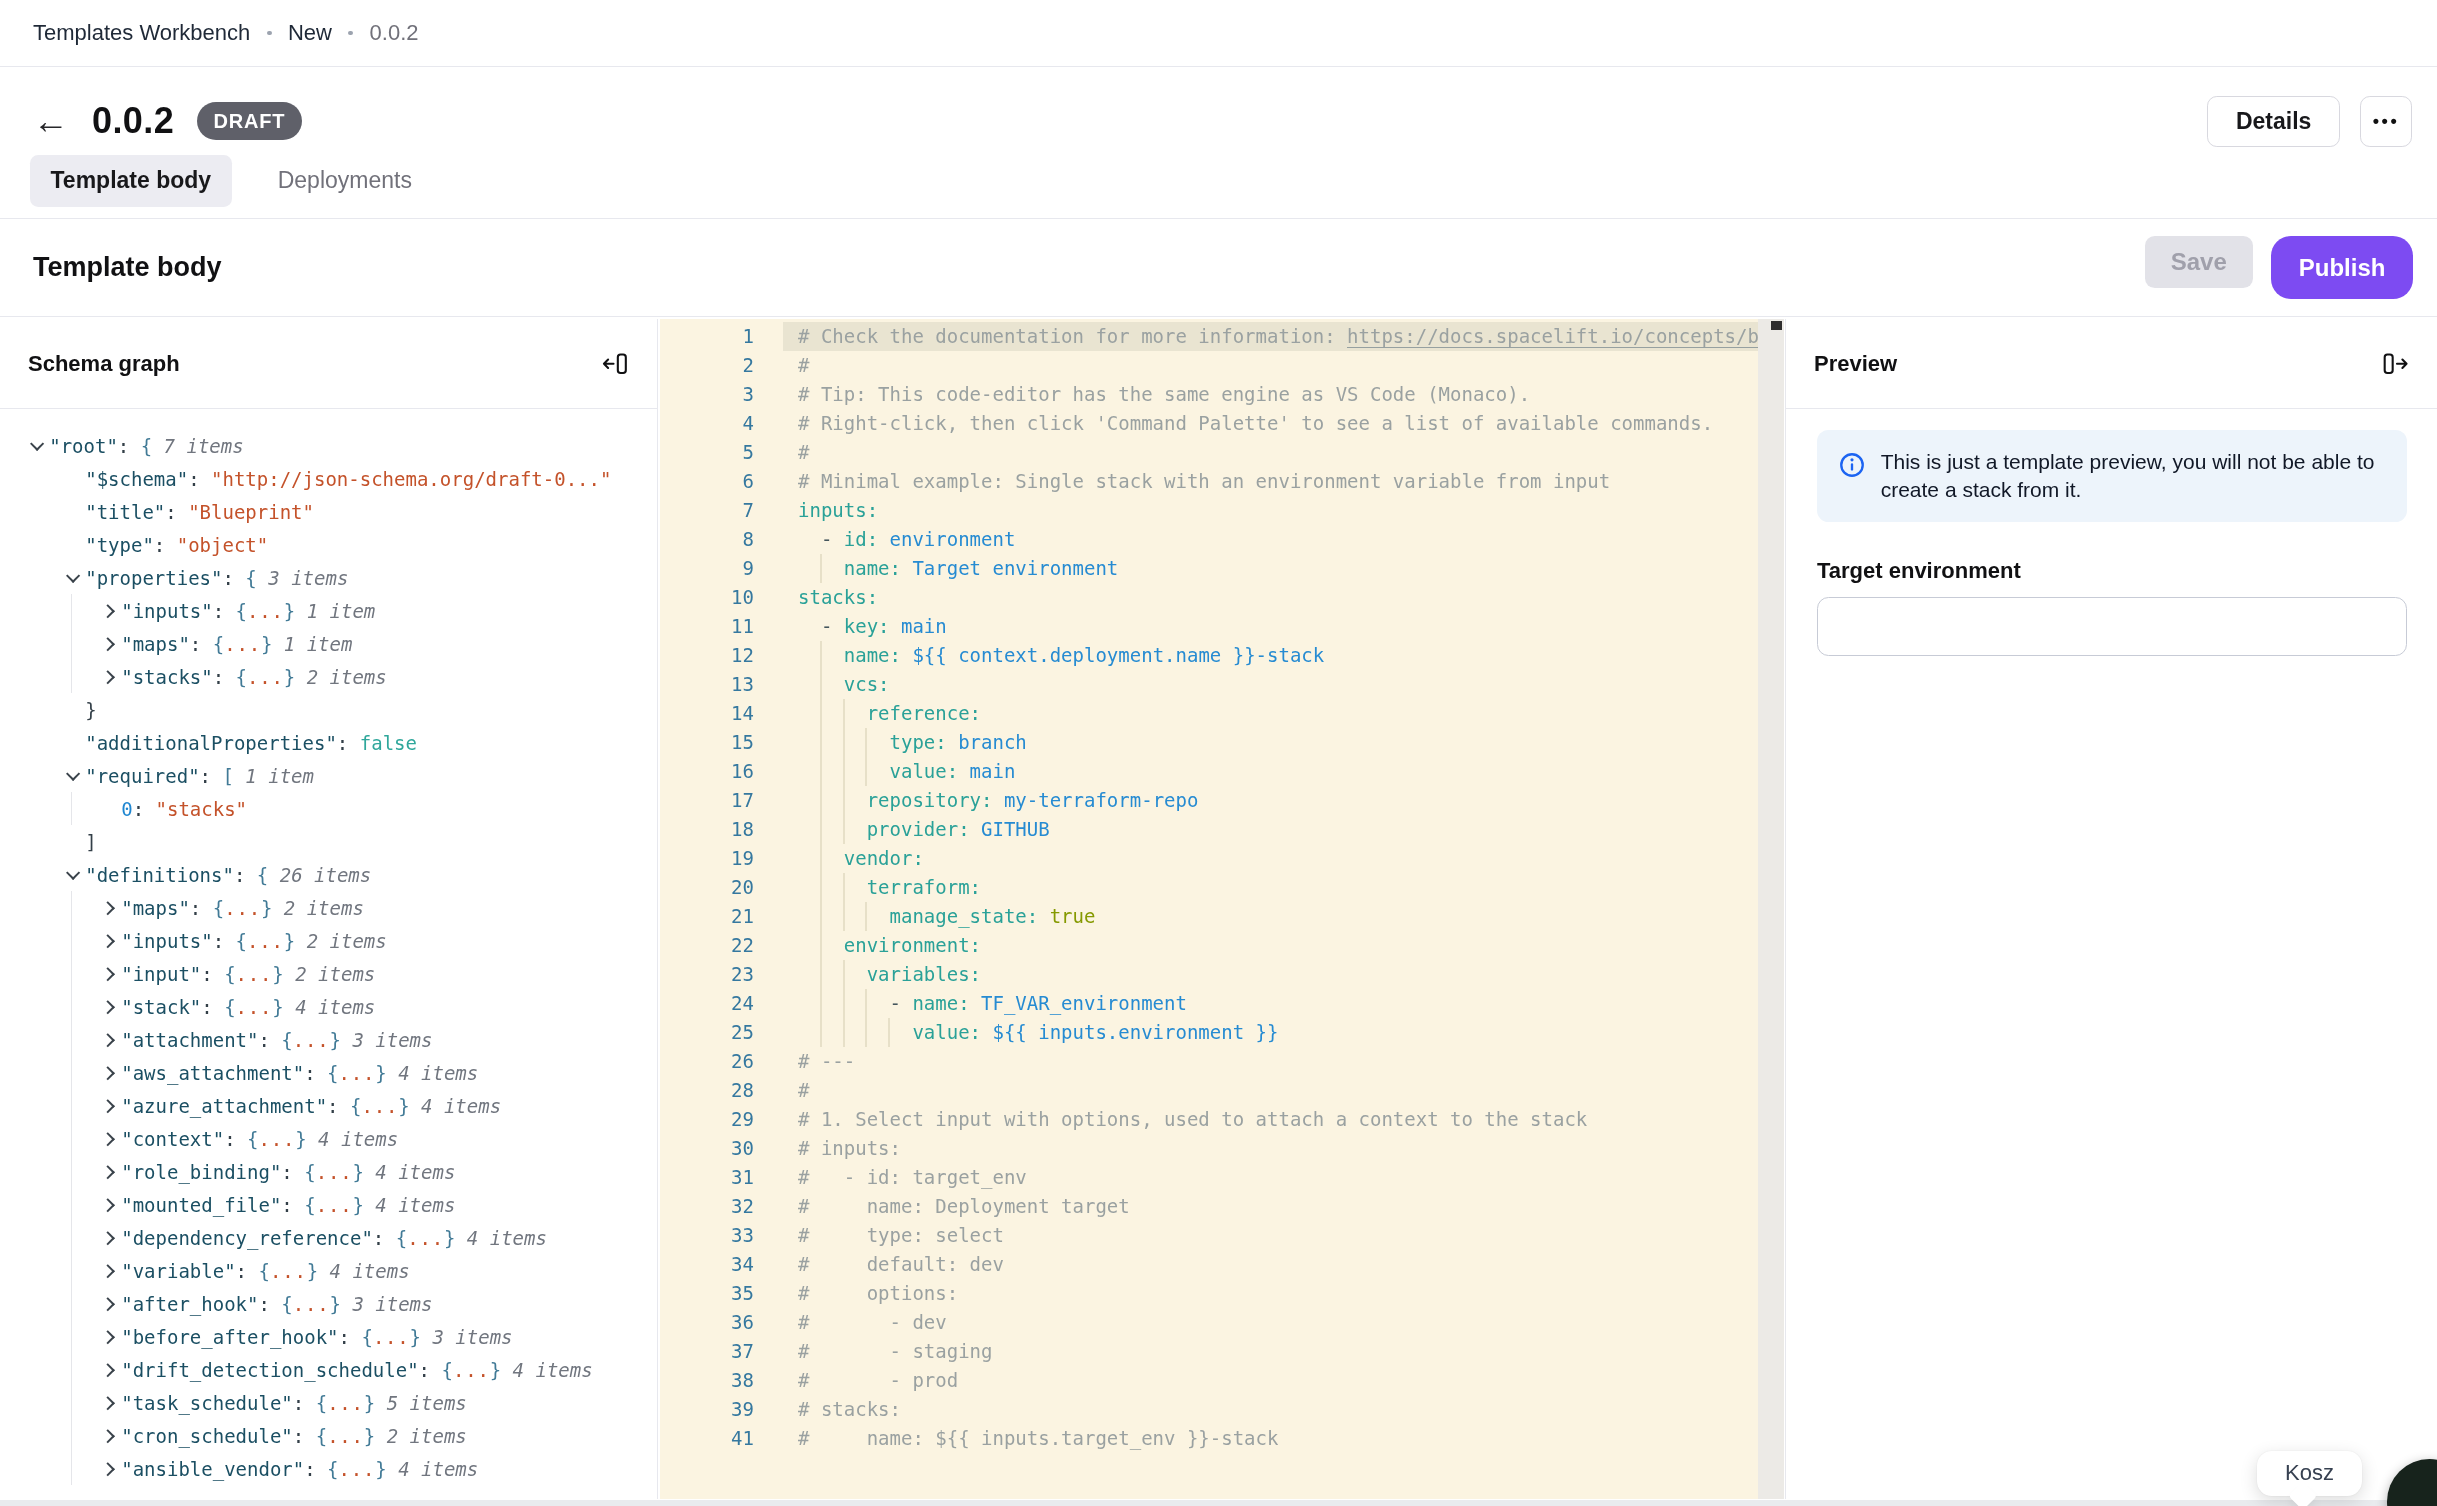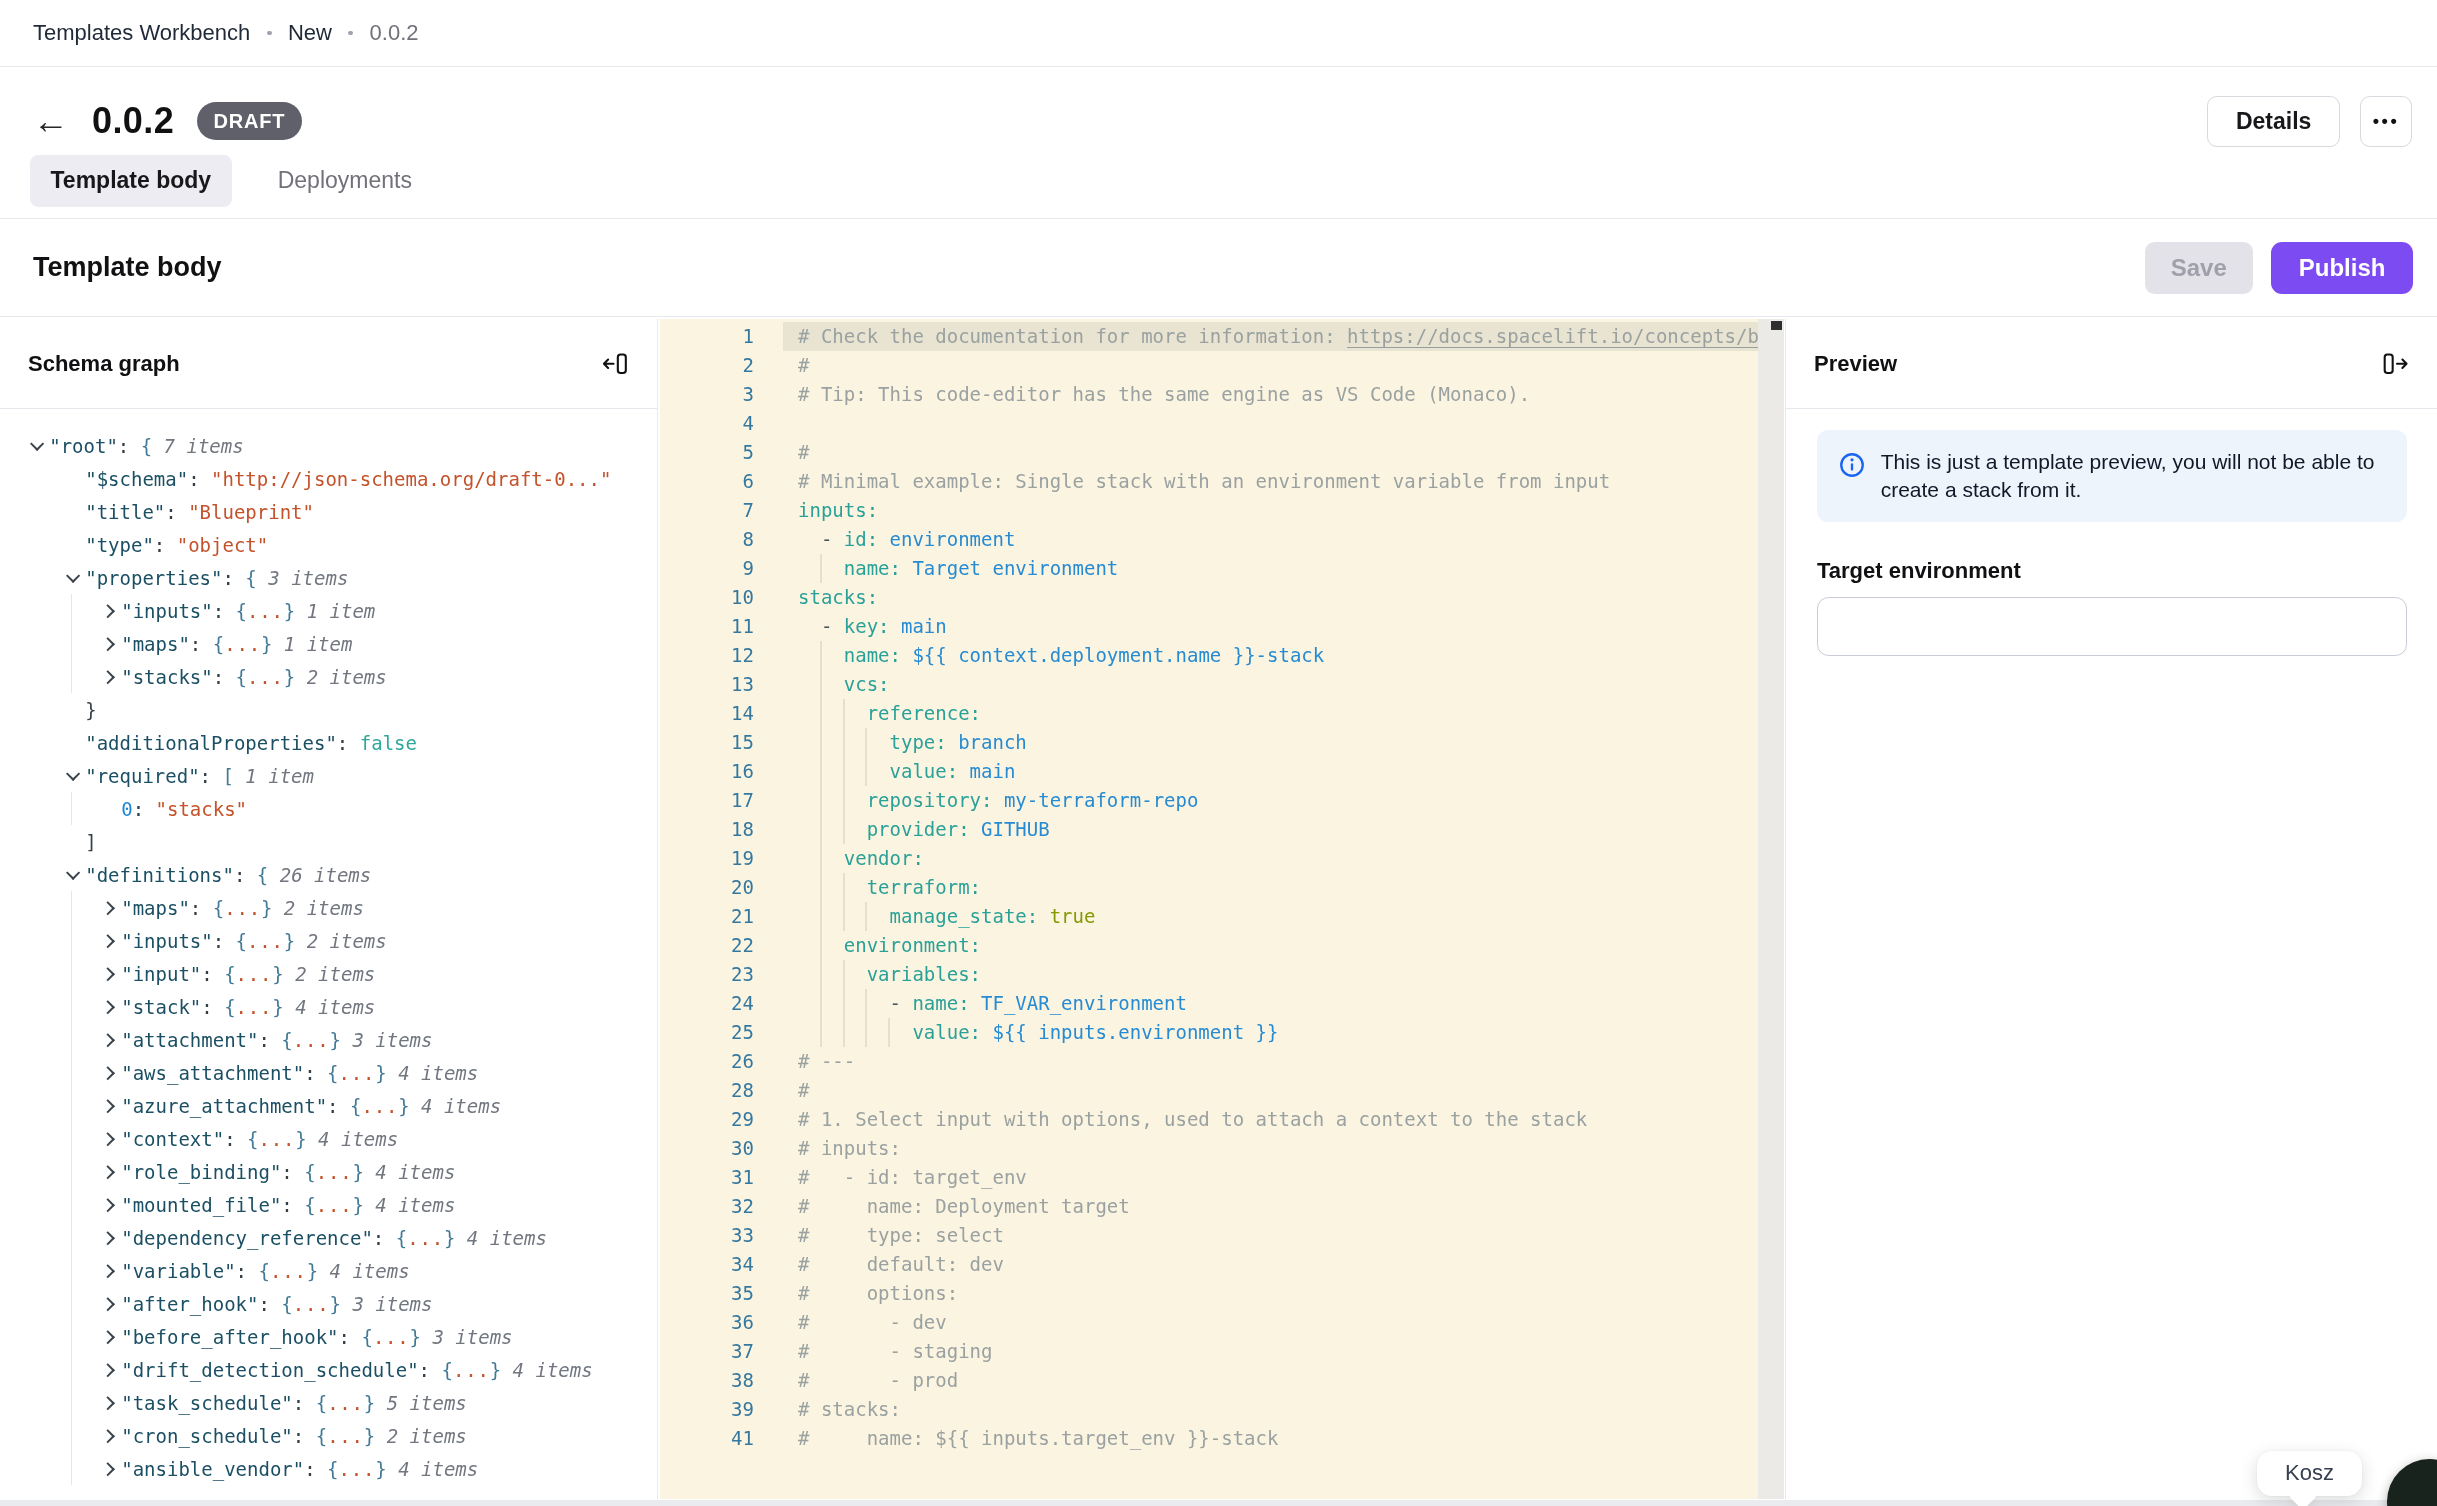--- a/index.html
+++ b/index.html
@@ -36,22 +36,22 @@
   .tab.active { background:#ececf2; color:#18181b; font-weight:700; }
 
   
   .section-row { position:absolute; left:0; top:219px; width:100%; height:98px;
                  border-bottom:1.6px solid #e7e8ee; display:flex; align-items:center;
                  padding:0 24.6px 0 33px; background:#fff; }
   .section-title { font-size:27px; font-weight:700; color:#111113; }
   .section-actions { margin-left:auto; display:flex; gap:18px; }
   .btn-save { background:#e2e2e8; color:#a0a0ab; border:none; border-radius:9.8px;
               height:52px; padding:0 26px; font-size:24px; font-weight:600; }
-  .btn-publish { background:#7d4bf2; color:#ffffff; border:none; border-radius:11px;
-                 height:52px; padding:0 28px; font-size:24px; font-weight:600; }
+  .btn-publish { background:#7d4bf2; color:#ffffff; border:none; border-radius:20px;
+                 height:63px; padding:0 28px; font-size:24px; font-weight:600; }
 
   
   .main { position:absolute; left:0; top:319px; width:100%; height:1180px; }
 
   
   .schema-pane { position:absolute; left:0; top:0; width:658px; height:100%;
                  border-right:1.6px solid #e7e8ee; background:#fff; }
   .pane-header { height:90px; display:flex; align-items:center; padding:0 28px;
                  border-bottom:1.6px solid #e7e8ee; }
   .pane-title { font-size:22px; font-weight:700; color:#111113; }
@@ -206,21 +206,21 @@
           <div class="trow"><div class="tguide" style="left: 46px;"></div><span class="tspacer" style="width: 72px;"></span><span class="chev right"></span><span class="tk-k">"cron_schedule"</span><span class="tk-p">: </span><span class="tk-br">{</span><span class="tk-d">...</span><span class="tk-br">}</span><span class="tk-i"> 2 items</span></div>
           <div class="trow"><div class="tguide" style="left: 46px;"></div><span class="tspacer" style="width: 72px;"></span><span class="chev right"></span><span class="tk-k">"ansible_vendor"</span><span class="tk-p">: </span><span class="tk-br">{</span><span class="tk-d">...</span><span class="tk-br">}</span><span class="tk-i"> 4 items</span></div>
         </div>
     </div>
 
     <div class="editor">
       <div class="code-lines" id="code-lines">
           <div class="cline hl"><span class="cnum">1</span><span class="ctext"><span class="ck-cm"># Check the documentation for more information: </span><span class="ck-lk">https://docs.spacelift.io/concepts/blueprint</span></span></div>
           <div class="cline"><span class="cnum">2</span><span class="ctext"><span class="ck-cm">#</span></span></div>
           <div class="cline"><span class="cnum">3</span><span class="ctext"><span class="ck-cm"># Tip: This code-editor has the same engine as VS Code (Monaco).</span></span></div>
-          <div class="cline"><span class="cnum">4</span></div>
+          <div class="cline"><span class="cnum">4</span><span class="ctext"><span class="ck-cm"># Right-click, then click 'Command Palette' to see a list of available commands.</span></span></div>
           <div class="cline"><span class="cnum">5</span><span class="ctext"><span class="ck-cm">#</span></span></div>
           <div class="cline"><span class="cnum">6</span><span class="ctext"><span class="ck-cm"># Minimal example: Single stack with an environment variable from input</span></span></div>
           <div class="cline"><span class="cnum">7</span><span class="ctext"><span class="ck-k">inputs:</span></span></div>
           <div class="cline"><span class="cnum">8</span><span class="ctext"><span class="ck-pl">  - </span><span class="ck-k">id:</span><span class="ck-v"> environment</span></span></div>
           <div class="cline"><span class="cnum">9</span><div class="cguide" style="left: 160px;"></div><span class="ctext"><span class="ck-pl">    </span><span class="ck-k">name:</span><span class="ck-v"> Target environment</span></span></div>
           <div class="cline"><span class="cnum">10</span><span class="ctext"><span class="ck-k">stacks:</span></span></div>
           <div class="cline"><span class="cnum">11</span><span class="ctext"><span class="ck-pl">  - </span><span class="ck-k">key:</span><span class="ck-v"> main</span></span></div>
           <div class="cline"><span class="cnum">12</span><div class="cguide" style="left: 160px;"></div><span class="ctext"><span class="ck-pl">    </span><span class="ck-k">name:</span><span class="ck-v"> ${{ context.deployment.name }}-stack</span></span></div>
           <div class="cline"><span class="cnum">13</span><div class="cguide" style="left: 160px;"></div><span class="ctext"><span class="ck-pl">    </span><span class="ck-k">vcs:</span></span></div>
           <div class="cline"><span class="cnum">14</span><div class="cguide" style="left: 160px;"></div><div class="cguide" style="left: 183px;"></div><span class="ctext"><span class="ck-pl">      </span><span class="ck-k">reference:</span></span></div>

